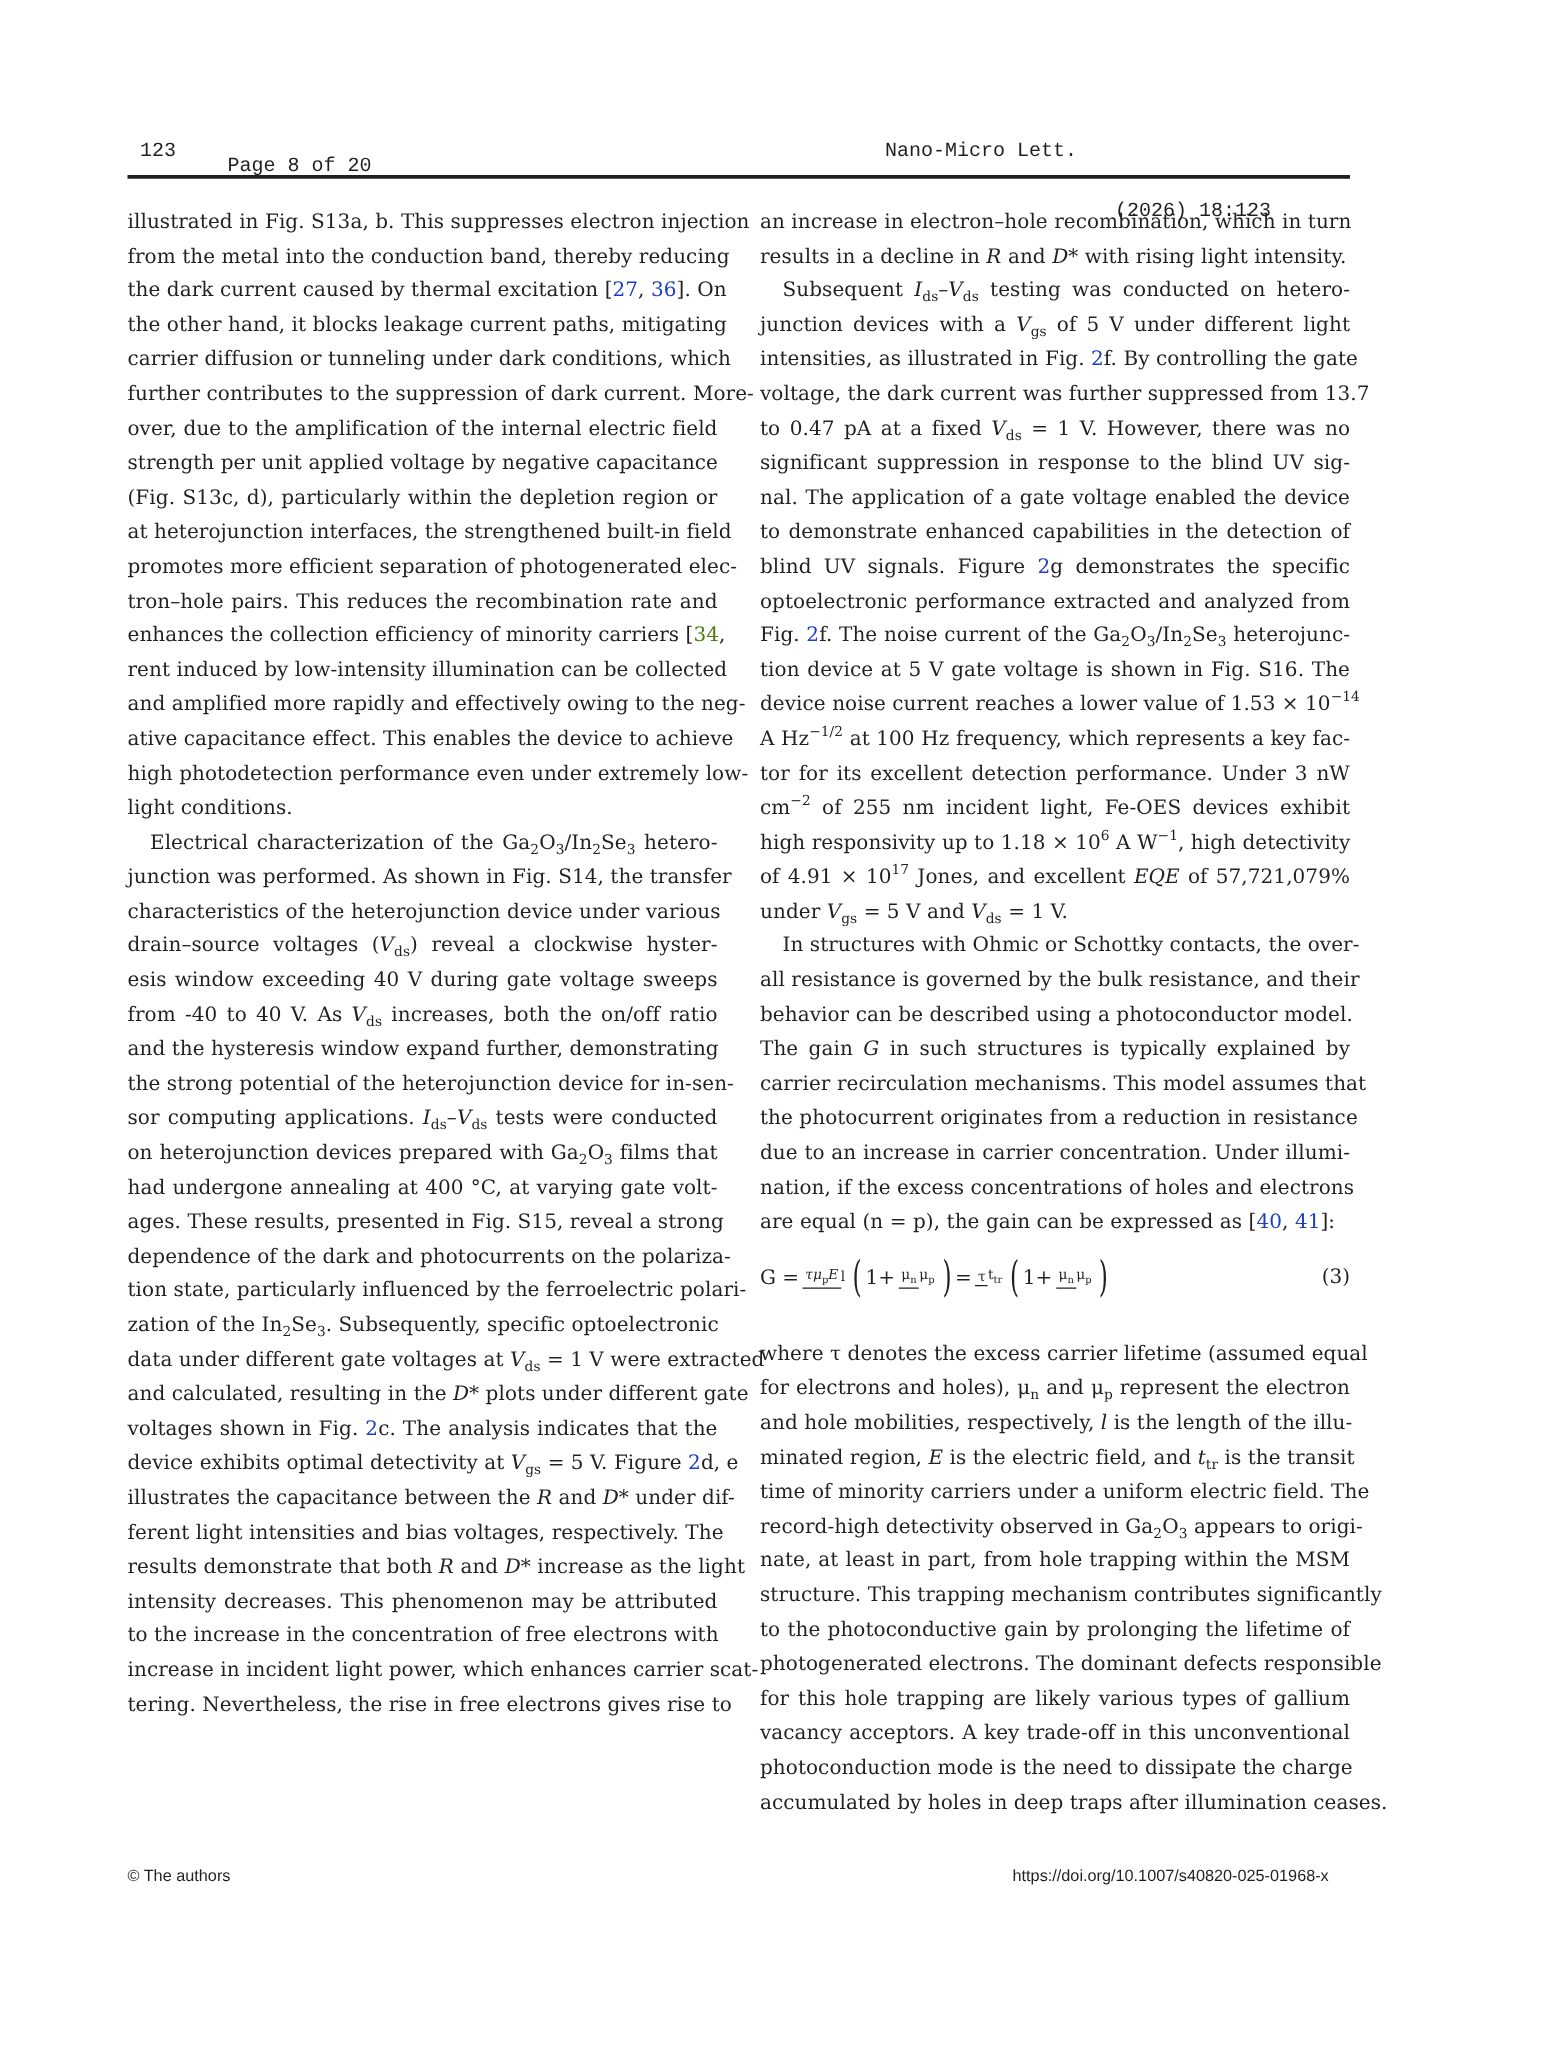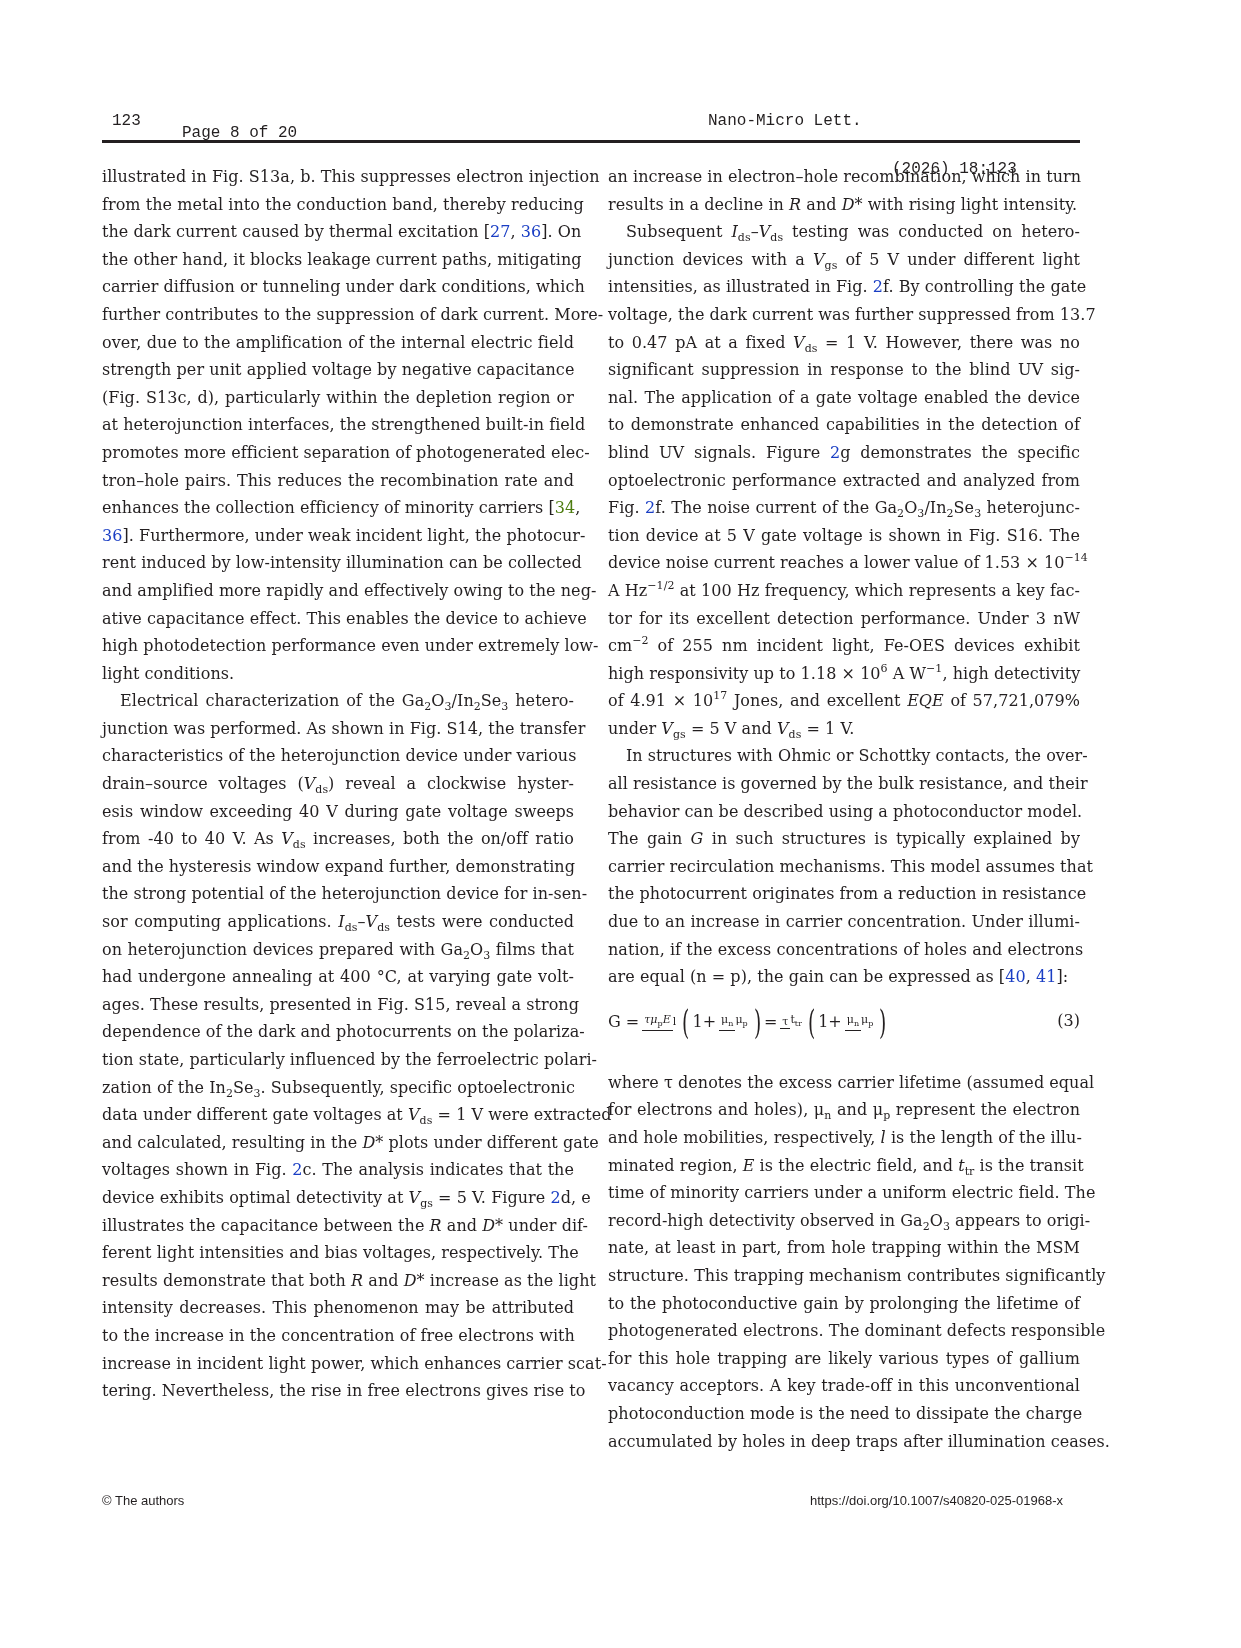--- a/index.html
+++ b/index.html
@@ -51,21 +51,20 @@
     <div class="line"><span>the other hand, it blocks leakage current paths, mitigating</span></div>
     <div class="line"><span>carrier diffusion or tunneling under dark conditions, which</span></div>
     <div class="line"><span>further contributes to the suppression of dark current. More-</span></div>
     <div class="line"><span>over, due to the amplification of the internal electric field</span></div>
     <div class="line"><span>strength per unit applied voltage by negative capacitance</span></div>
     <div class="line"><span>(Fig. S13c, d), particularly within the depletion region or</span></div>
     <div class="line"><span>at heterojunction interfaces, the strengthened built-in field</span></div>
     <div class="line"><span>promotes more efficient separation of photogenerated elec-</span></div>
     <div class="line"><span>tron–hole pairs. This reduces the recombination rate and</span></div>
     <div class="line"><span>enhances the collection efficiency of minority carriers [</span><span class="lk" style="color: #4d7c0f;">34</span><span>,</span></div>
-    <div class="line"><span class="lk" style="color: rgb(26, 62, 196);">36</span><span>]. Furthermore, under weak incident light, the photocur-</span></div>
     <div class="line"><span>rent induced by low-intensity illumination can be collected</span></div>
     <div class="line"><span>and amplified more rapidly and effectively owing to the neg-</span></div>
     <div class="line"><span>ative capacitance effect. This enables the device to achieve</span></div>
     <div class="line"><span>high photodetection performance even under extremely low-</span></div>
     <div class="line last"><span>light conditions.</span></div>
     <div class="line indent"><span>Electrical characterization of the Ga</span><span class="sub">2</span><span>O</span><span class="sub">3</span><span>/In</span><span class="sub">2</span><span>Se</span><span class="sub">3</span><span> hetero-</span></div>
     <div class="line"><span>junction was performed. As shown in Fig. S14, the transfer</span></div>
     <div class="line"><span>characteristics of the heterojunction device under various</span></div>
     <div class="line"><span>drain–source voltages (</span><span class="it">V</span><span class="sub">ds</span><span>) reveal a clockwise hyster-</span></div>
     <div class="line"><span>esis window exceeding 40 V during gate voltage sweeps</span></div>

